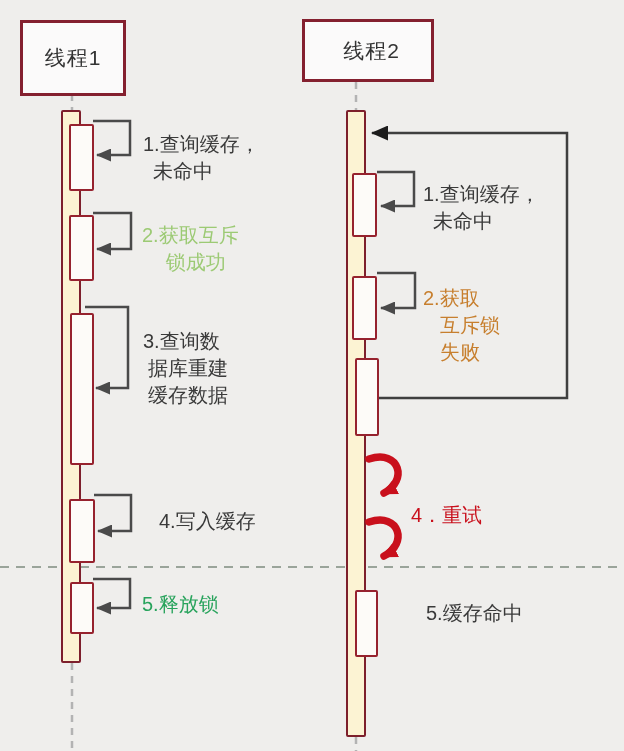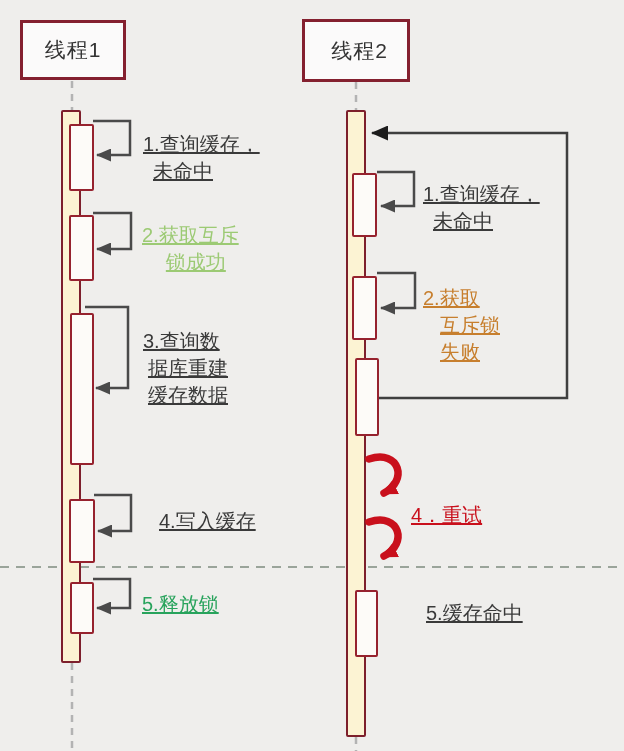--- a/index.html
+++ b/index.html
@@ -16,22 +16,22 @@
   svg.layer{position:absolute;left:0;top:0;pointer-events:none;}
   
   .thread-header{
     position:absolute;
     box-sizing:border-box;
     border:3px solid #84202f;
     background:#fbfafa;
     display:flex;align-items:center;justify-content:center;
     font-size:21px;color:#333;letter-spacing:1px;
   }
-  #t1-header{left:20px;top:20px;width:106px;height:60px;}
-  #t2-header{left:302px;top:19px;width:108px;height:63px;padding-left:7px;}
+  #t1-header{left:20px;top:20px;width:106px;height:76px;}
+  #t2-header{left:302px;top:19px;width:132px;height:63px;padding-left:7px;}
   
   .bar,.act{
     position:absolute;box-sizing:border-box;border-radius:2px;
   }
   .bar{background:#fcf3d3;border:2.5px solid #7d1f2c;}
   .act{background:#fdfbf8;border:2.5px solid #96222e;}
   #t1-bar{left:61px;top:110px;width:20px;height:553px;}
   #t1-s1{left:69px;top:124px;width:25px;height:67px;}
   #t1-s2{left:69px;top:215px;width:25px;height:66px;}
   #t1-s3{left:70px;top:313px;width:24px;height:152px;}
@@ -41,21 +41,21 @@
   #t2-s1{left:352px;top:173px;width:25px;height:64px;}
   #t2-s2{left:352px;top:276px;width:25px;height:64px;}
   #t2-s3{left:355px;top:358px;width:24px;height:78px;}
   #t2-s5{left:355px;top:590px;width:23px;height:67px;}
   
   .label{
     position:absolute;
     font-size:20px;line-height:27px;
     color:#3a3a3a;white-space:nowrap;
   }
-  .label .ln{display:block;text-decoration:underline;}
+  .label .ln{display:block;}
   .c-lgreen{color:#9cca74;}
   .c-green{color:#28a35c;}
   .c-orange{color:#c77f2e;}
   .c-darkred{color:#a43148;}
   .c-red{color:#c9101c;}
   #t1-l1{left:143px;top:131px;}
   #t1-l1 .ln:nth-child(2){margin-left:10px;}
   #t1-l2{left:142px;top:222px;text-align:center;}
   #t1-l2 .ln:nth-child(2){margin-left:11px;}
   #t1-l3{left:143px;top:328px;}

